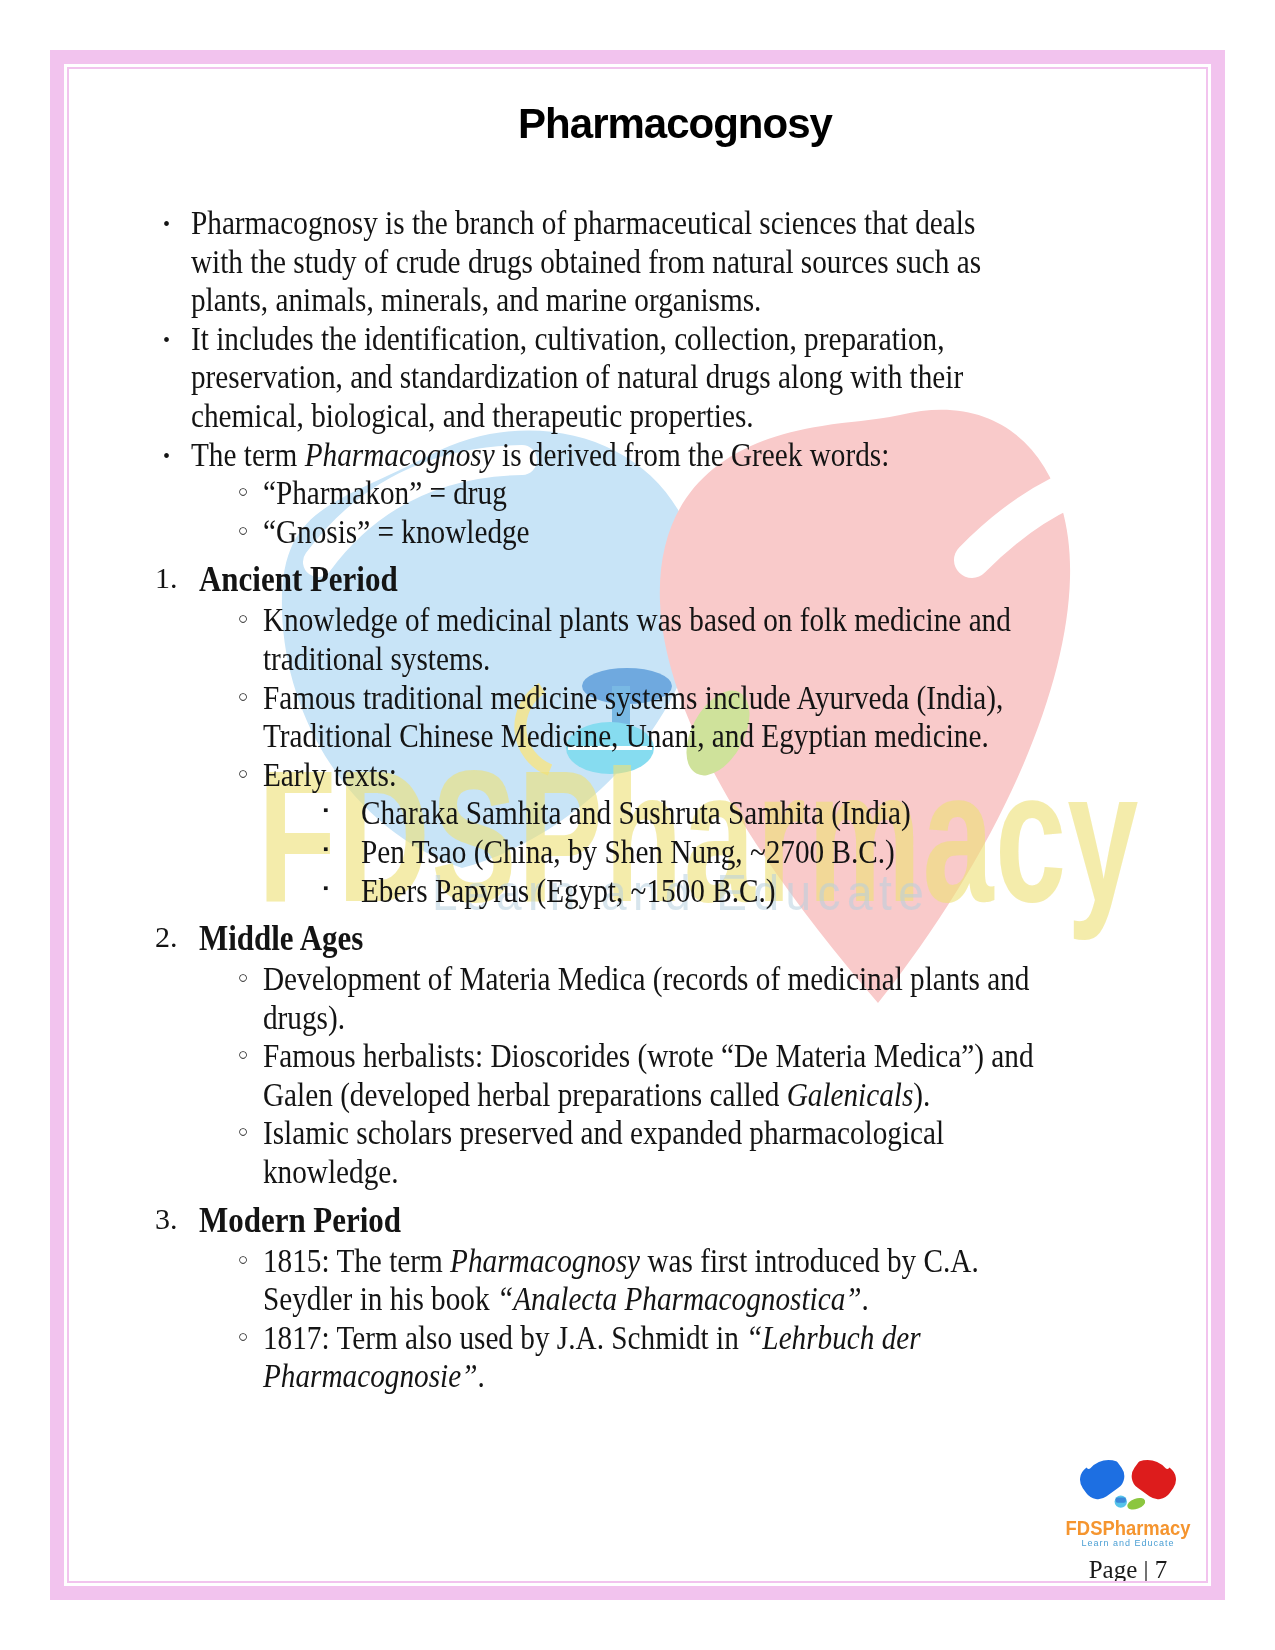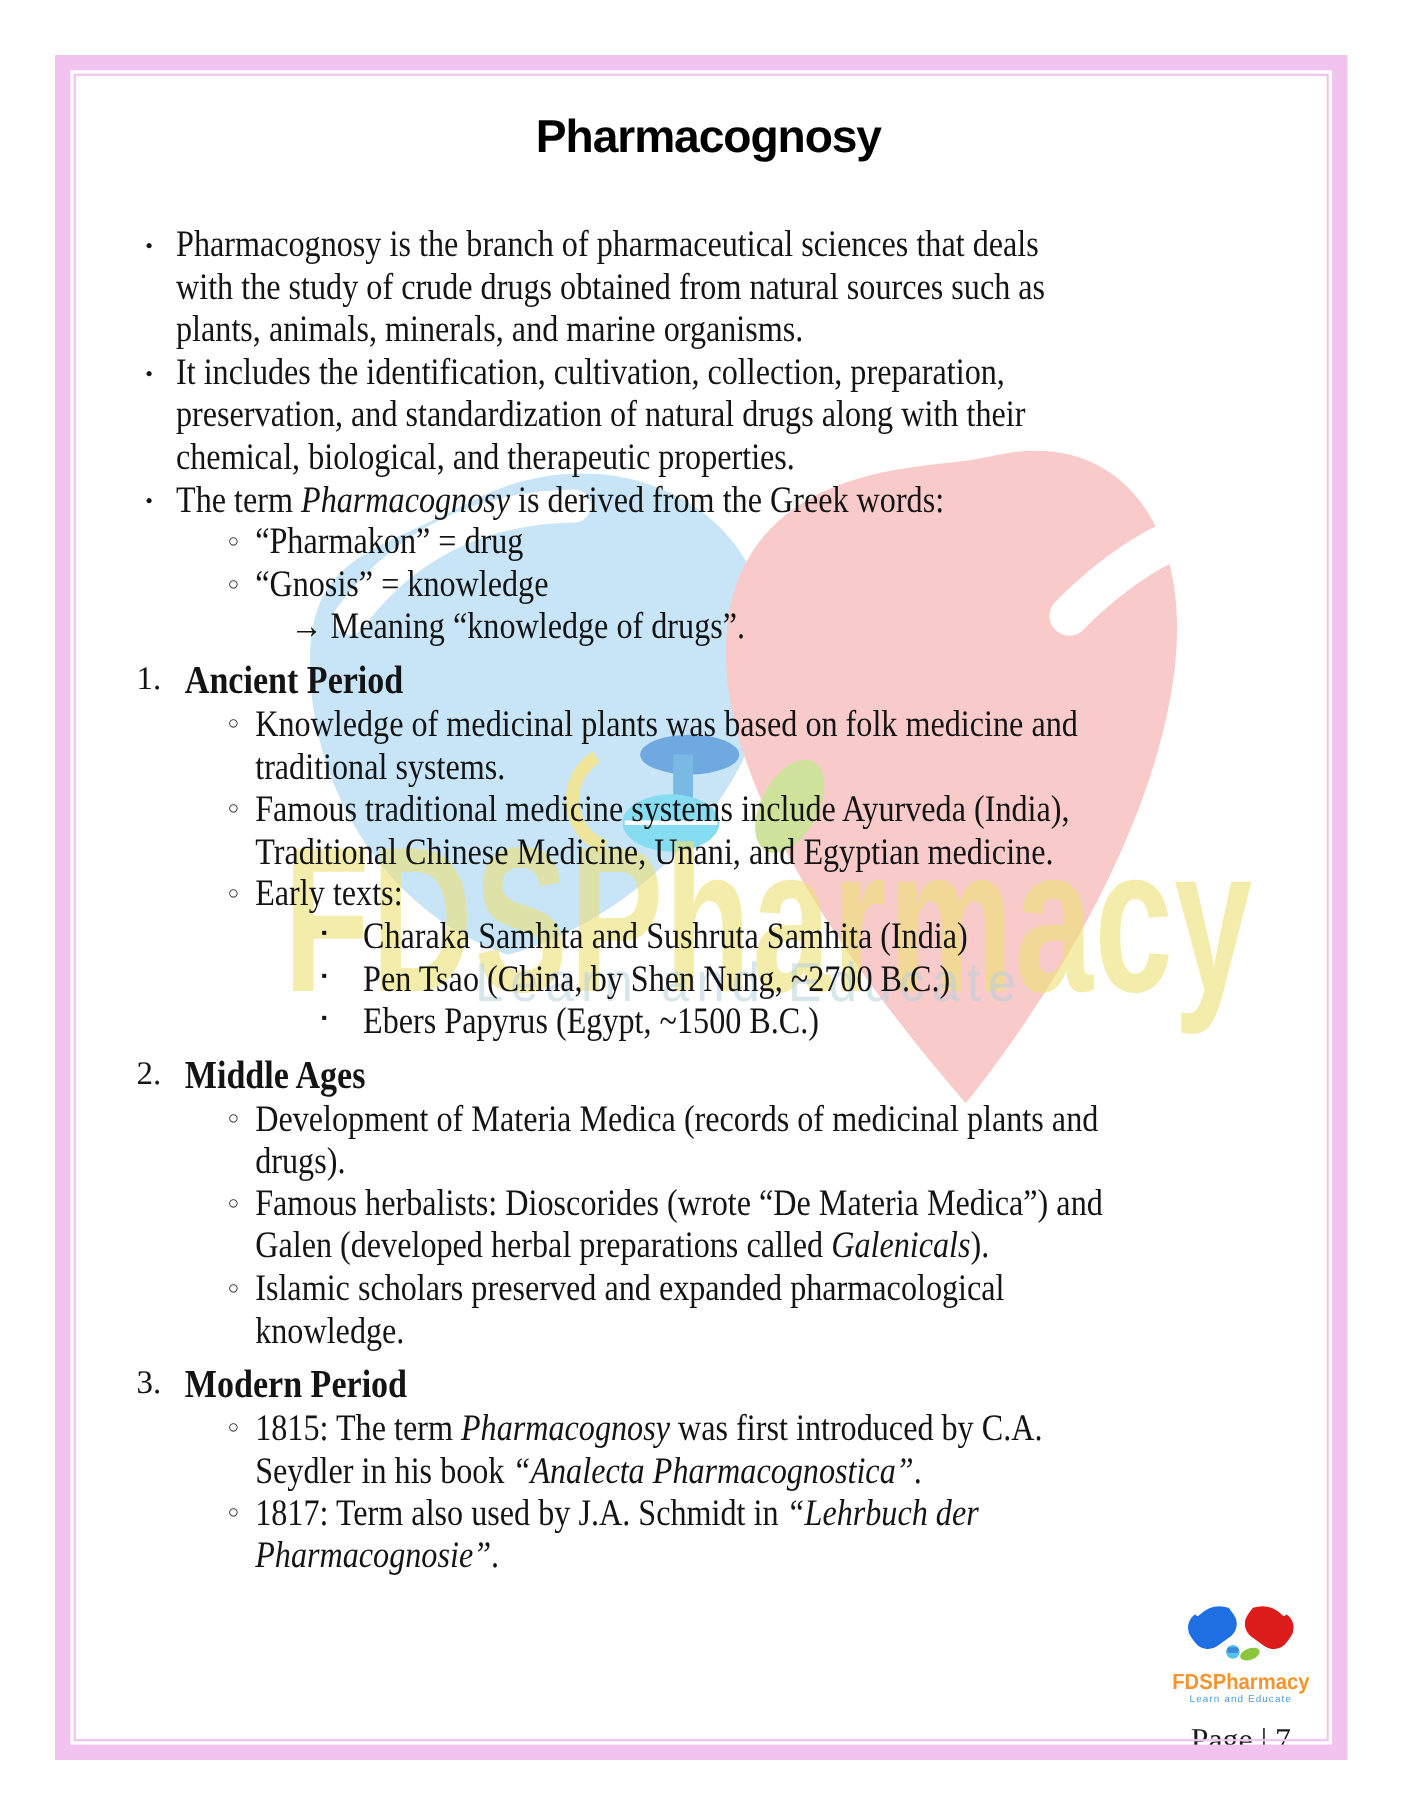--- a/index.html
+++ b/index.html
@@ -21,21 +21,21 @@
     transform:scaleX(0.68); transform-origin:0 0; white-space:nowrap;
   }
   .wm-tagline {
     position:absolute; left:432px; top:868px; z-index:1;
     font-family:"Liberation Sans", sans-serif; font-size:50px; line-height:1;
     letter-spacing:7px; color:rgba(182,208,223,0.55);
     transform:scaleX(0.92); transform-origin:0 0; white-space:nowrap;
   }
 
   
-  .doc { position:absolute; left:68px; top:80px; width:1080px; z-index:2; font-size:34px; }
+  .doc { position:absolute; left:68px; top:80px; width:1080px; z-index:2; font-size:34px;padding-left:31px; }
   .title {
     text-align:center; padding-left:72px; margin:18px 0 54px 0;
     font-family:"Liberation Sans", sans-serif; font-weight:bold;
     font-size:42px; line-height:52px; letter-spacing:-1px; color:#000;
   }
   .blk { position:relative; line-height:38.6px; }
   .blk .marker { position:absolute; line-height:1; color:#141414; }
   .bullet1 { padding-left:92px; }
   .bullet1 > .marker { left:64px; top:10px; font-size:20px; }
   .bullet2 { padding-left:164px; }
@@ -53,21 +53,21 @@
   .footer { position:absolute; right:72px; top:1450px; width:150px; z-index:2; text-align:center; }
   .footer .brand {
     font-family:"Liberation Sans", sans-serif; font-weight:bold; font-size:20px;
     line-height:1; color:#f5952f; transform:scaleX(0.92); transform-origin:50% 0;
     white-space:nowrap; margin-top:2px;
   }
   .footer .tagline {
     font-family:"Liberation Sans", sans-serif; font-size:9px; line-height:1.2;
     color:#4a9fd4; letter-spacing:1px;
   }
-  .footer .pagenum { font-size:29px; line-height:1.1; color:#1a1a1a; margin-top:17px; }
+  .footer .pagenum { font-size:25px; line-height:1.1; color:#1a1a1a; margin-top:7px; }
 </style>
 </head>
 <body>
 
 <div class="page">
 
   <svg class="wm-svg" width="1275" height="1650" viewBox="0 0 1275 1650" aria-hidden="true">
     <path d="M 430 455 C 545 395 690 448 700 582 C 708 696 595 832 462 868 C 358 833 286 727 282 612 C 279 507 332 506 430 455 Z" fill="#c8e4f7"></path>
     <path d="M 318 562 Q 392 462 522 460" stroke="#ffffff" stroke-width="30" fill="none" stroke-linecap="round"></path>
     <path d="M 900 415 C 1012 388 1073 470 1070 578 C 1067 698 993 858 878 1003 C 770 878 665 726 660 602 C 656 494 722 441 822 426 C 850 421 872 421 900 415 Z" fill="#f9caca"></path>
@@ -101,23 +101,20 @@
           <span class="marker">•</span>
           <div class="line"><span>The term </span><span class="it">Pharmacognosy</span><span> is derived from the Greek words:</span></div>
         </div>
         <div class="blk bullet2">
           <span class="marker">○</span>
           <div class="line"><span>“Pharmakon” = drug</span></div>
         </div>
         <div class="blk bullet2">
           <span class="marker">○</span>
           <div class="line"><span>“Gnosis” = knowledge</span></div>
-        </div>
-        <div class="blk arrow">
-          <div class="line"><span>→ Meaning “knowledge of drugs”.</span></div>
         </div>
         <div class="blk num">
           <span class="marker">1.</span>
           <div class="line"><span>Ancient Period</span></div>
         </div>
         <div class="blk bullet2">
           <span class="marker">○</span>
           <div class="line"><span>Knowledge of medicinal plants was based on folk medicine and</span></div>
           <div class="line"><span>traditional systems.</span></div>
         </div>

